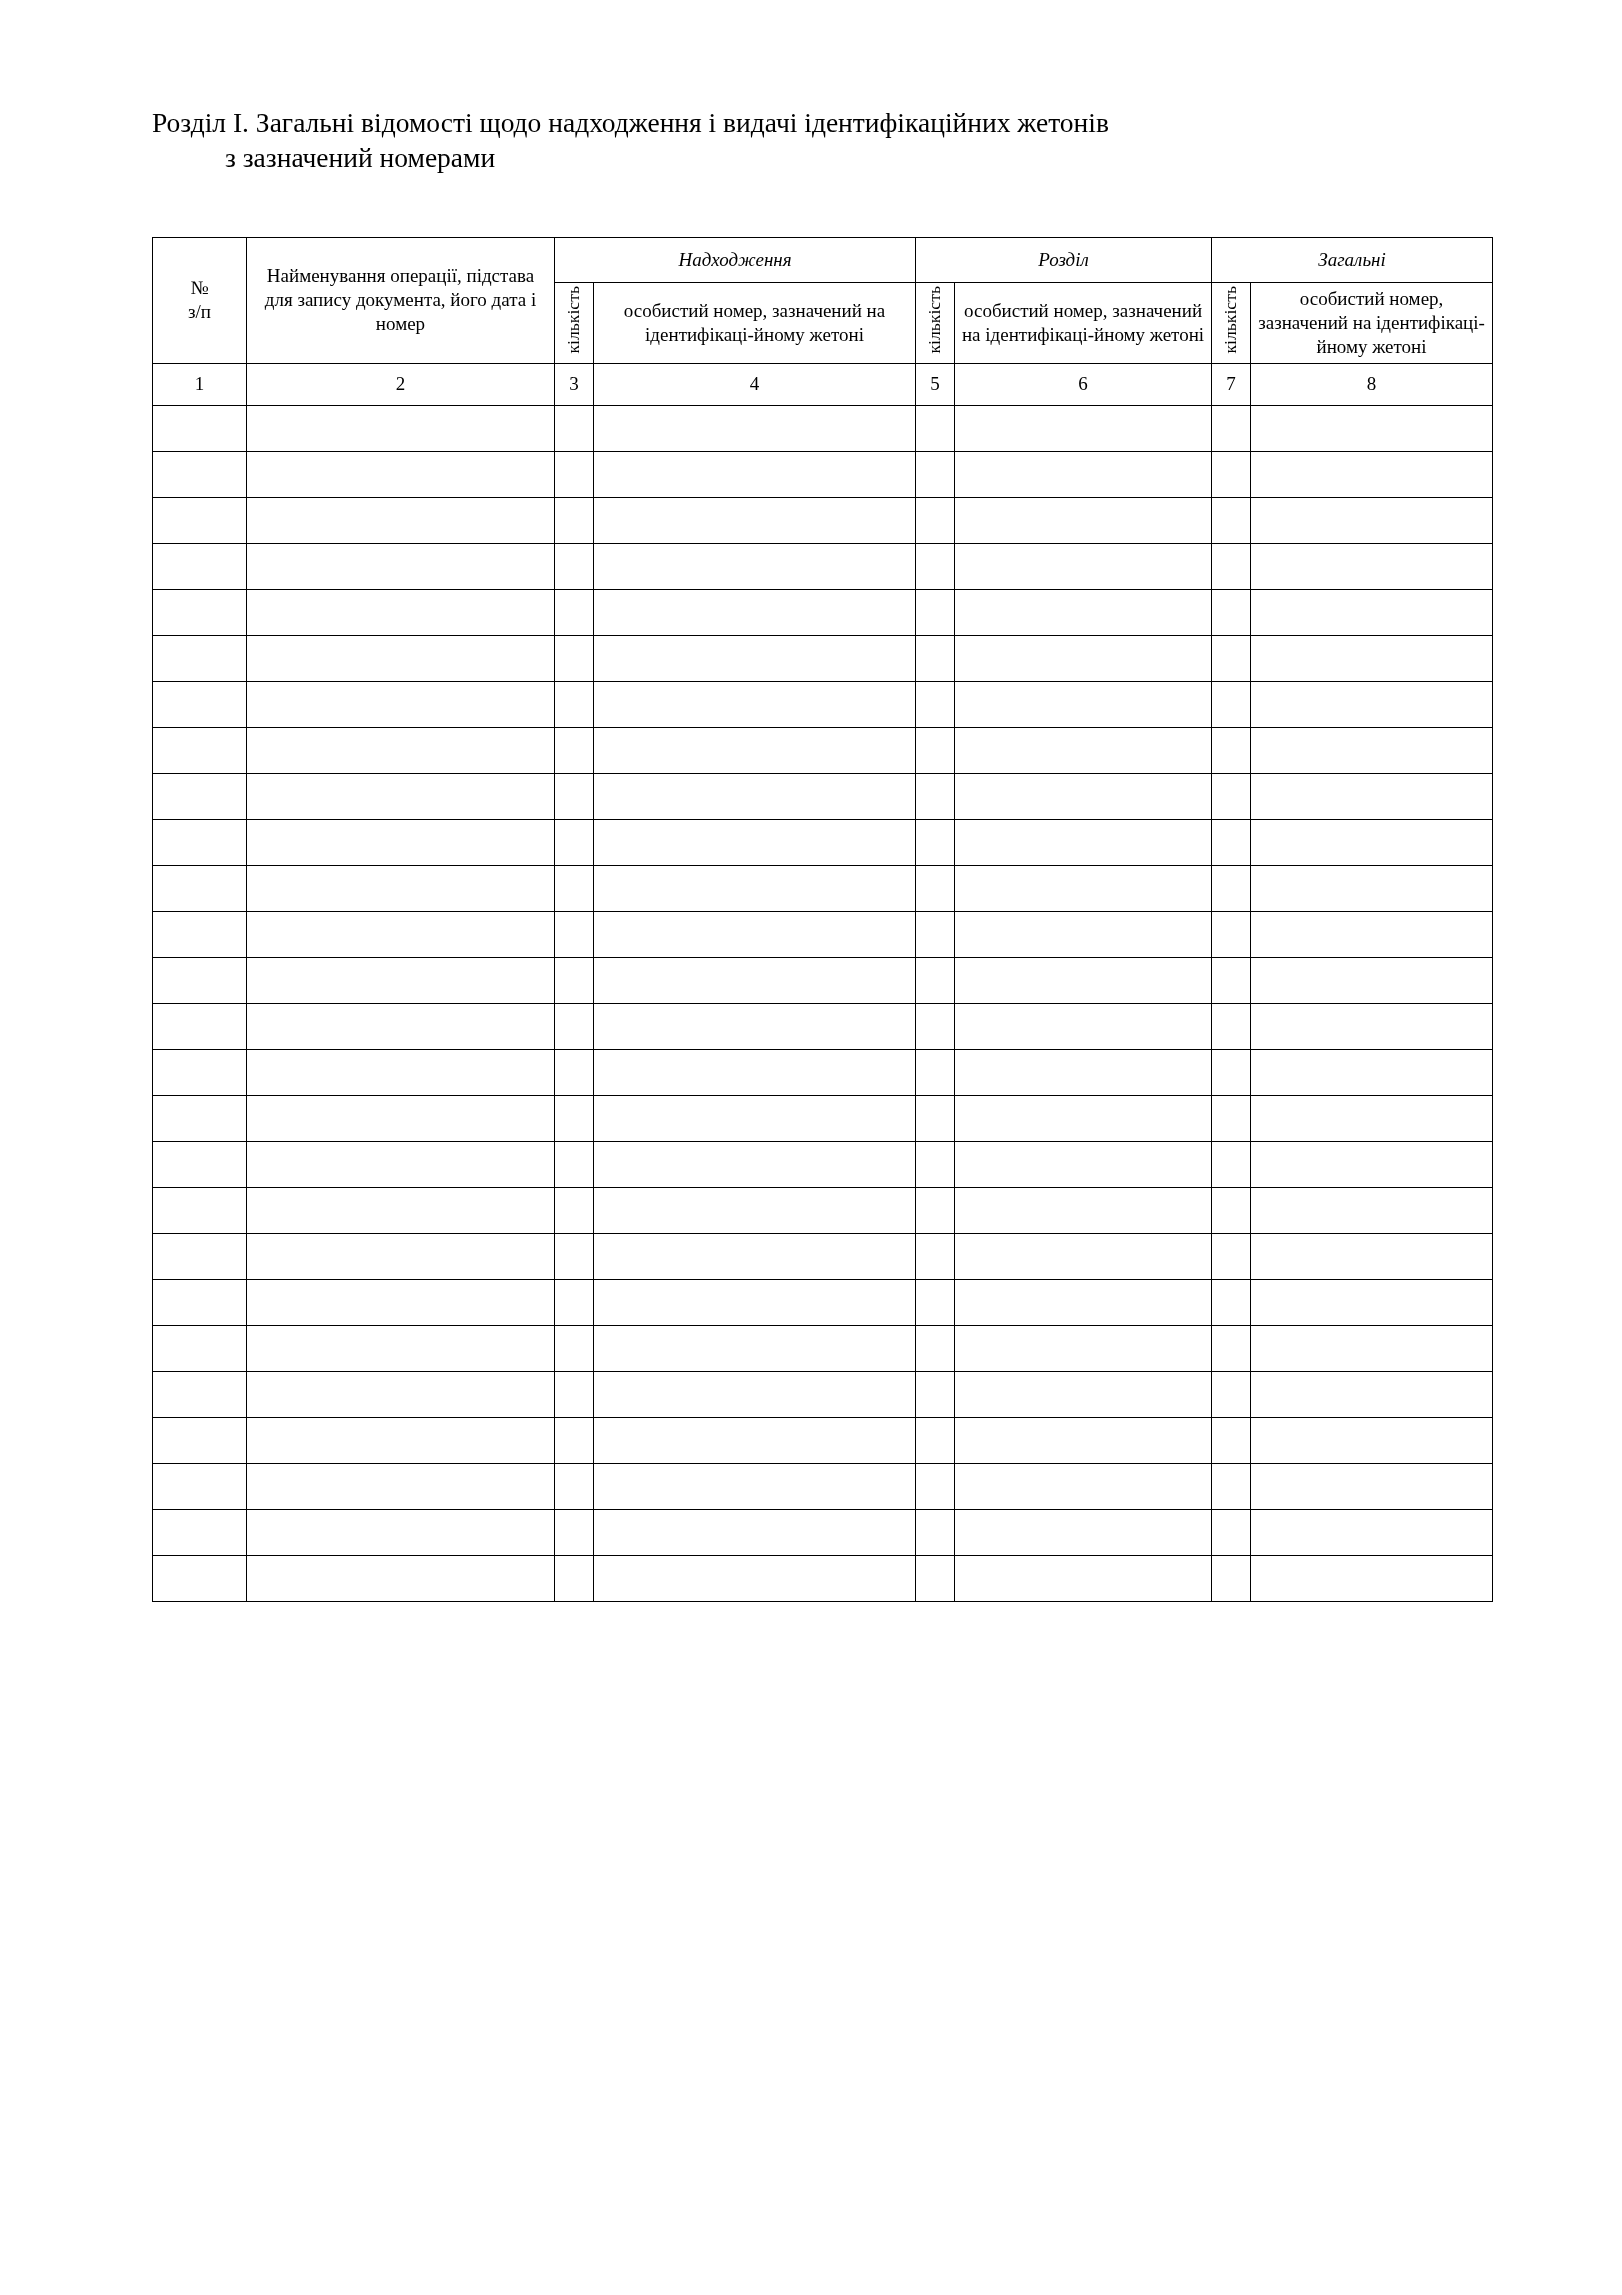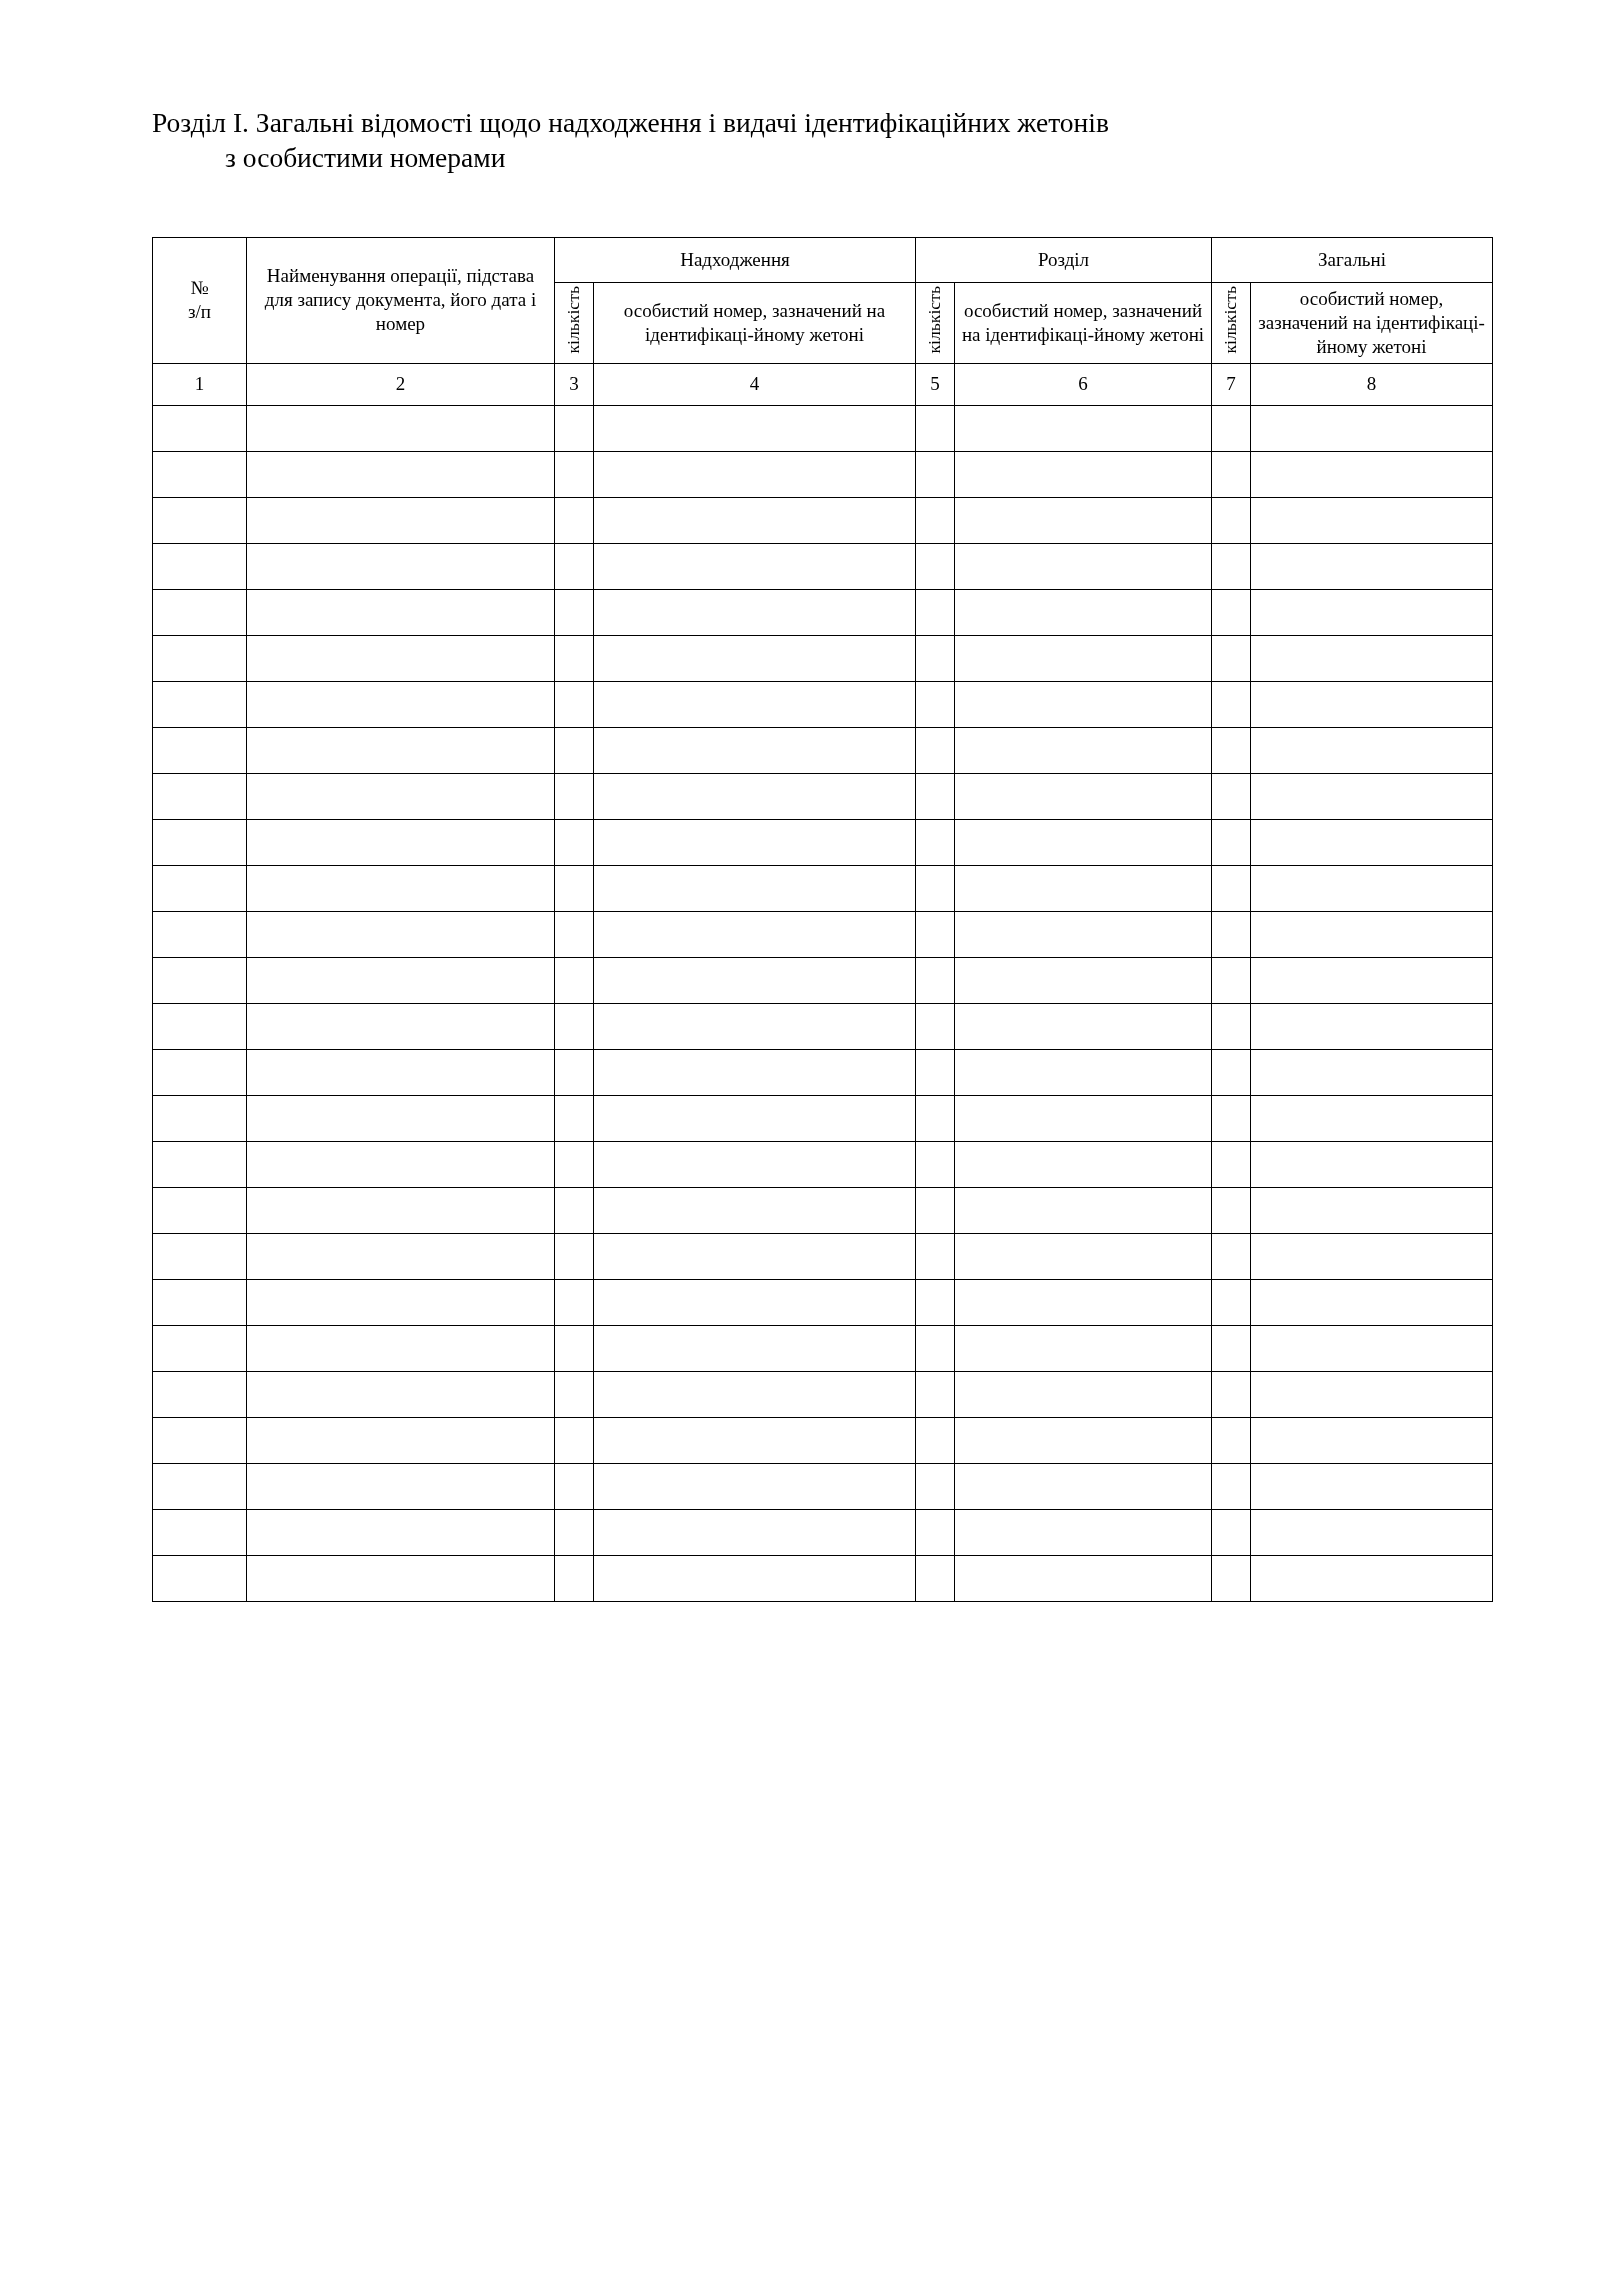--- a/index.html
+++ b/index.html
@@ -50,20 +50,21 @@
     padding: 0;
     font-weight: normal;
     vertical-align: middle;
     text-align: center;
     font-size: 19px;
     line-height: 1.26;
   }
   th.grp {
     height: 44px;
     font-size: 20px;
+    font-style: italic;
   }
   th.tall {
     font-size: 19px;
     padding: 2.6px 3.9px;
   }
   .vert {
     writing-mode: vertical-rl;
     transform: rotate(180deg);
     white-space: nowrap;
     font-size: 17.7px;
@@ -90,21 +91,21 @@
     padding: 3.9px 6.5px;
   }
 </style>
 </head>
 <body>
 
 <div class="page">
 
   <div class="title-block">
     <div class="title-line1">Розділ I. Загальні відомості щодо надходження і видачі ідентифікаційних жетонів</div>
-    <div class="title-line2">з особистими номерами</div>
+    <div class="title-line2">з зазначений номерами</div>
   </div>
 
   <table class="reg">
     <colgroup>
       <col class="c1">
         <col class="c2">
         <col class="c3">
         <col class="c4">
         <col class="c5">
         <col class="c6">

